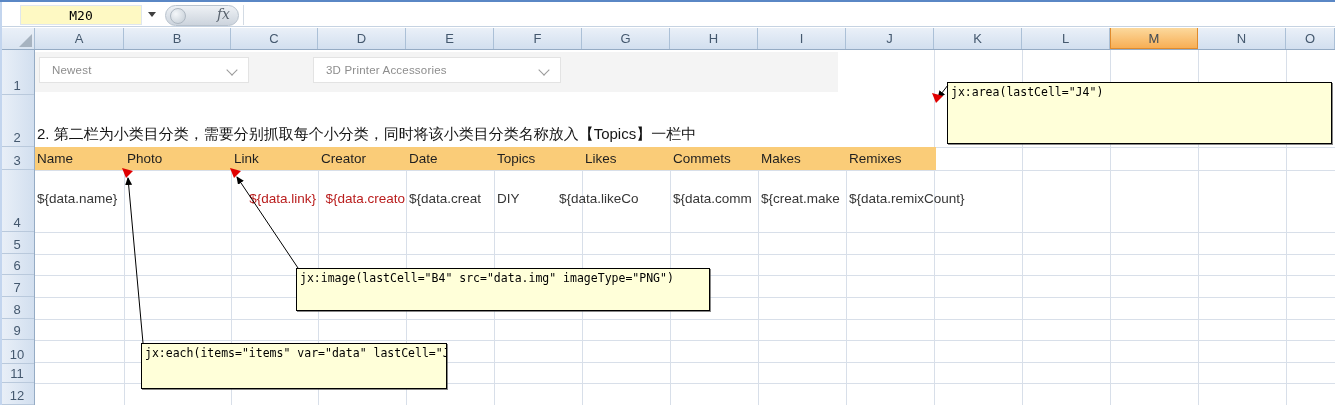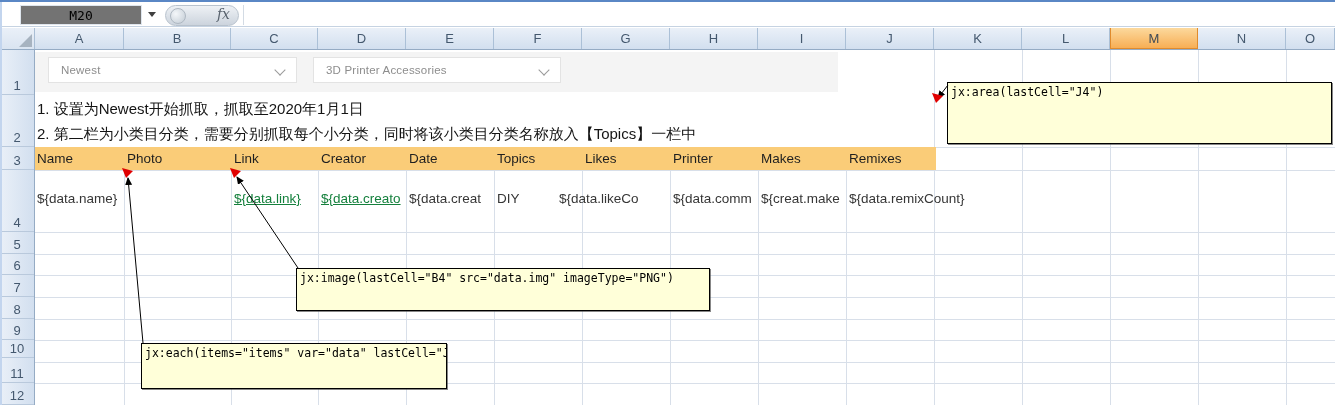--- a/index.html
+++ b/index.html
@@ -4,21 +4,21 @@
 <style>
   html,body{margin:0;padding:0;background:#9aa8b8;}
   .screen{position:relative;width:1335px;height:405px;background:#fff;
           font-family:"Liberation Sans",sans-serif;overflow:hidden;}
   .win-top{position:absolute;left:0;top:0;width:1335px;height:2px;background:#5a87c5;}
   .win-left{position:absolute;left:0;top:2px;width:2px;height:403px;background:#c3d5ee;}
 
   
   .topbar{position:absolute;left:2px;top:2px;width:1333px;height:25px;background:#fff;
           border-bottom:1px solid #c6d3e2;box-sizing:border-box;}
-  .namebox{position:absolute;left:18px;top:3px;width:122px;height:20px;background:#737373;
+  .namebox{position:absolute;left:18px;top:3px;width:122px;height:20px;background:#fef9c3;
            border:1px solid #dfe6ee;box-sizing:border-box;display:flex;align-items:center;
            justify-content:center;font-family:"DejaVu Sans Mono",monospace;font-size:13px;color:#000;}
   .nb-arrow{position:absolute;left:146px;top:10px;width:0;height:0;
             border:4px solid transparent;border-top:5px solid #3f3f3f;}
   .capsule{position:absolute;left:163px;top:3px;width:74px;height:21px;border-radius:11px;
            background:linear-gradient(#eef1f5,#ccd4dd);border:1px solid #b8c2cd;box-sizing:border-box;}
   .knob{position:absolute;left:4px;top:2px;width:14px;height:14px;border-radius:50%;
         background:radial-gradient(circle at 35% 35%,#f4f7fa,#c2cbd4);border:1px solid #aeb8c2;}
   .fx{position:absolute;right:8px;top:0px;font-family:"DejaVu Serif",serif;font-style:italic;
       font-size:14px;color:#59636e;}
@@ -59,21 +59,21 @@
   .note{position:absolute;left:37px;font-size:15px;color:#141414;white-space:nowrap;line-height:22px;}
 
   
   .hdr-band{position:absolute;left:35px;top:147px;width:901px;height:23px;background:#facc78;}
   .hcell{position:absolute;top:0;height:23px;display:flex;align-items:center;
          font-size:13.5px;color:#1f1f1f;white-space:nowrap;}
 
   
   .cell4{position:absolute;top:191px;height:20px;font-size:13.5px;color:#363636;
          white-space:nowrap;overflow:hidden;}
-  .cell4.lnk{color:#15803d;text-decoration:underline;}
+  .cell4.lnk{color:#b91c1c;text-align:right;}
 
   
   .cbox{position:absolute;background:#ffffd9;border:1px solid #000;
         box-shadow:1px 1px 0 rgba(70,70,70,.65);
         font-family:"DejaVu Sans Mono",monospace;font-size:11.5px;color:#000;
         padding:2px 0 0 3px;box-sizing:border-box;white-space:nowrap;overflow:hidden;}
 
   .overlay{position:absolute;left:0;top:0;width:1335px;height:405px;pointer-events:none;}
 </style>
 </head>
@@ -119,21 +119,21 @@
   <div class="rowhead">
     <div class="rh" style="top:0px;height:45px">1</div>
     <div class="rh" style="top:45px;height:52px">2</div>
     <div class="rh" style="top:97px;height:23px">3</div>
     <div class="rh" style="top:120px;height:62px">4</div>
     <div class="rh" style="top:182px;height:22px">5</div>
     <div class="rh" style="top:204px;height:21px">6</div>
     <div class="rh" style="top:225px;height:22px">7</div>
     <div class="rh" style="top:247px;height:22px">8</div>
     <div class="rh" style="top:269px;height:21px">9</div>
-    <div class="rh" style="top:286px;height:22px">10</div>
+    <div class="rh" style="top:292px;height:22px">10</div>
     <div class="rh" style="top:312px;height:21px">11</div>
     <div class="rh" style="top:333px;height:22px">12</div>
   </div>
 
   <div>
     <div class="vl" style="left:124px;top:170px;height:235px"></div>
     <div class="vl" style="left:231px;top:170px;height:235px"></div>
     <div class="vl" style="left:318px;top:170px;height:235px"></div>
     <div class="vl" style="left:406px;top:170px;height:235px"></div>
     <div class="vl" style="left:494px;top:170px;height:235px"></div>
@@ -152,42 +152,41 @@
     <div class="hl" style="left:35px;top:254px;width:1300px"></div>
     <div class="hl" style="left:35px;top:275px;width:1300px"></div>
     <div class="hl" style="left:35px;top:297px;width:1300px"></div>
     <div class="hl" style="left:35px;top:319px;width:1300px"></div>
     <div class="hl" style="left:35px;top:340px;width:1300px"></div>
     <div class="hl" style="left:35px;top:362px;width:1300px"></div>
     <div class="hl" style="left:35px;top:383px;width:1300px"></div>
   </div>
 
   <div class="strip">
-    <div class="dd" style="left:13px;width:249px">
+    <div class="dd" style="left:4px;width:210px">
       <span class="lbl">Newest</span>
       <span class="chev"></span>
     </div>
     <div class="dd" style="left:278px;width:248px">
       <span class="lbl">3D Printer Accessories</span>
       <span class="chev"></span>
     </div>
   </div>
 
-  <div class="note" style="top:98px">1. 设置为Newest开始抓取，抓取至2020年1月1日</div>
   <div class="note" style="top:123px">2. 第二栏为小类目分类，需要分别抓取每个小分类，同时将该小类目分类名称放入【Topics】一栏中</div>
 
   <div class="hdr-band">
     <div class="hcell" style="left:2px">Name</div>
     <div class="hcell" style="left:92px">Photo</div>
     <div class="hcell" style="left:199px">Link</div>
     <div class="hcell" style="left:286px">Creator</div>
     <div class="hcell" style="left:374px">Date</div>
     <div class="hcell" style="left:462px">Topics</div>
     <div class="hcell" style="left:550px">Likes</div>
-    <div class="hcell" style="left:638px">Printer</div>
+    <div class="hcell" style="left:638px">Commets</div>
     <div class="hcell" style="left:726px">Makes</div>
     <div class="hcell" style="left:814px">Remixes</div>
   </div>
 
   <div>
     <div class="cell4" style="left:37px;width:86px">${data.name}</div>
     <div class="cell4 lnk" style="left:234px;width:82px">${data.link}</div>
     <div class="cell4 lnk" style="left:321px;width:84px">${data.creato</div>
     <div class="cell4" style="left:409px;width:84px">${data.creat</div>
     <div class="cell4" style="left:497px;width:80px">DIY</div>

